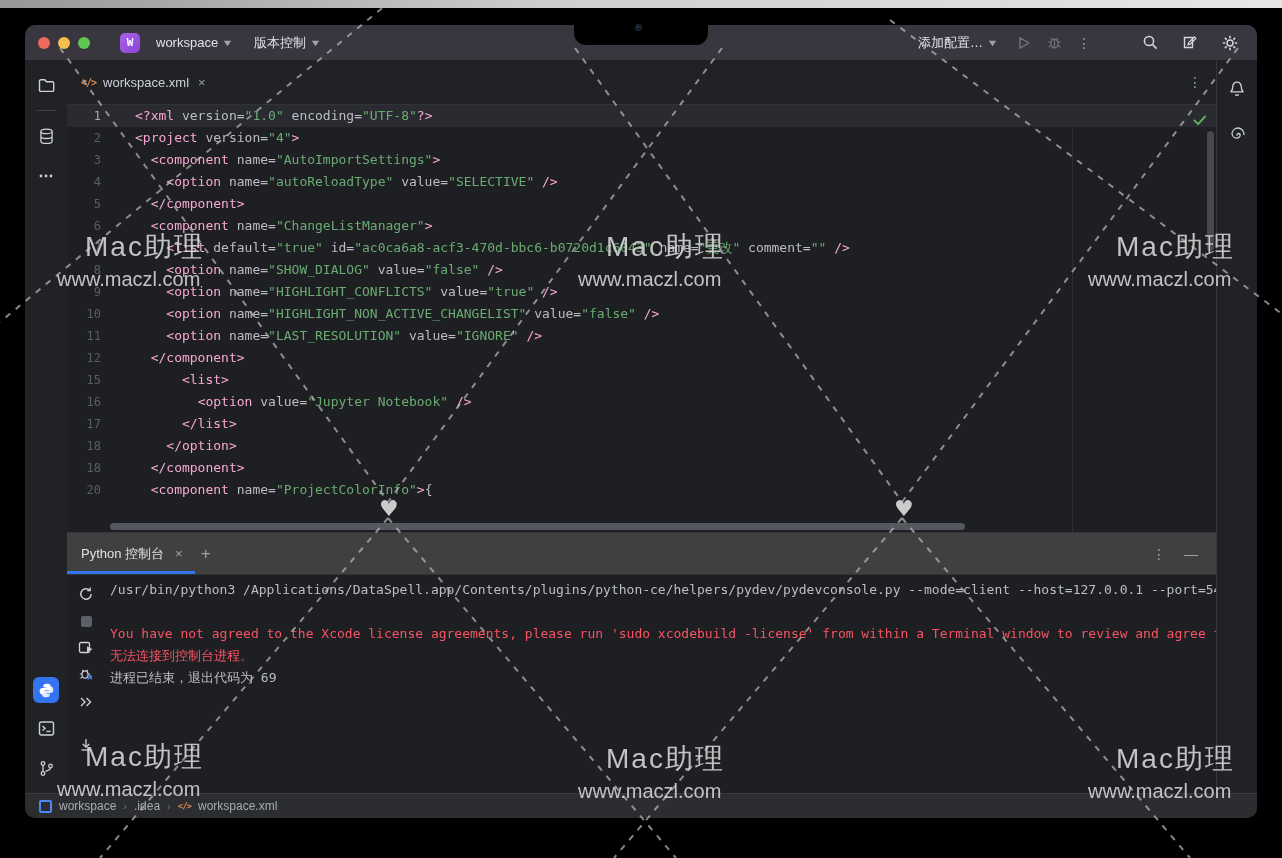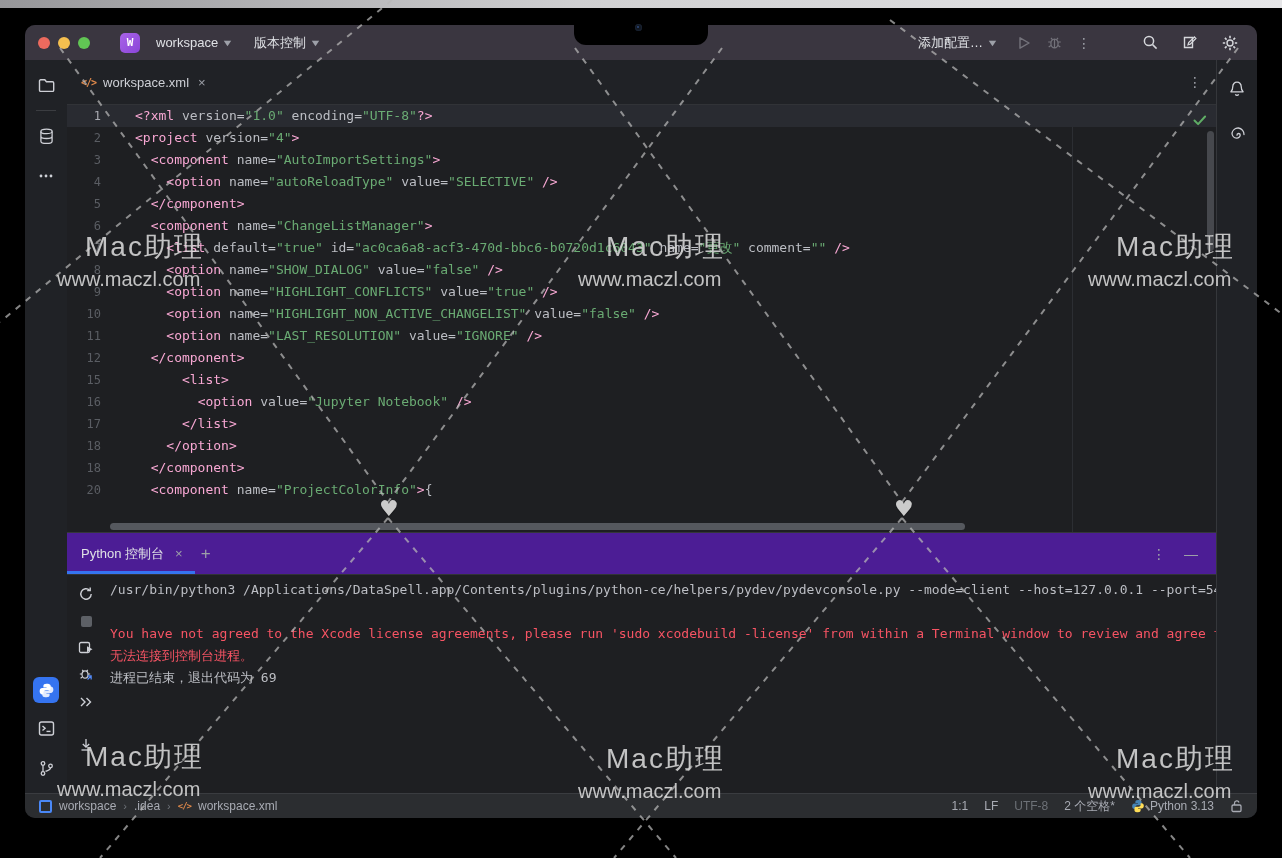--- a/index.html
+++ b/index.html
@@ -54,21 +54,21 @@
   .ln{width:34px;flex:none;text-align:right;padding-right:9px;color:#5a5d63;font-size:12px;}
   .crow.act .ln{color:#a9abb2;}
   .ctext{margin-left:25px;color:#bcbec4;}
   .ctext i{font-style:normal;}
   i.t{color:#f9a8d4;} i.s{color:#6aab73;}
   .okcheck{position:absolute;right:6px;top:5px;width:20px;height:20px;}
   .vsb{position:absolute;right:2px;top:26px;width:7px;height:120px;border-radius:4px;background:#46484d;}
   .hsb{position:absolute;left:43px;bottom:2px;width:855px;height:7px;border-radius:4px;background:#55585e;}
   
   .console{height:261px;flex:none;display:flex;flex-direction:column;border-top:1px solid #35373b;box-sizing:border-box;background:#1e1f22;}
-  .con-head{height:42px;flex:none;background:#4c1d95;display:flex;align-items:center;border-bottom:1px solid #313337;box-sizing:border-box;}
+  .con-head{height:42px;flex:none;background:#404040;display:flex;align-items:center;border-bottom:1px solid #313337;box-sizing:border-box;}
   .con-tab{position:relative;height:100%;display:flex;align-items:center;gap:9px;padding:0 12px 0 14px;color:#dfe1e5;font-size:13px;}
   .con-tab .under{position:absolute;left:0;right:0;bottom:0;height:3px;background:#3574f0;}
   .con-plus{color:#9da0a8;font-size:17px;margin-left:6px;}
   .con-head-right{margin-left:auto;display:flex;align-items:center;gap:18px;margin-right:18px;color:#9da0a8;}
   .con-body{flex:1;position:relative;overflow:hidden;}
   .con-gutter{position:absolute;left:0;top:0;width:38px;display:flex;flex-direction:column;align-items:center;padding-top:10px;gap:9px;}
   .gut-ic{width:18px;height:18px;display:flex;align-items:center;justify-content:center;}
   .con-lines{margin-left:43px;padding-top:4px;font-family:"DejaVu Sans Mono","Liberation Mono",monospace;
       font-size:13px;line-height:22px;white-space:pre;overflow:hidden;}
   .con-row{height:22px;}
@@ -321,39 +321,20 @@
   <div class="statusbar">
     <div class="bc">
       <span class="projico"></span>
       <span>workspace</span>
       <span class="sep">›</span>
       <span>.idea</span>
       <span class="sep">›</span>
       <span class="minixml">&lt;/&gt;</span>
       <span>workspace.xml</span>
     </div>
-    <div class="sb-right">
-      <span class="sb-item">1:1</span>
-      <span class="sb-item">LF</span>
-      <span class="sb-item sb-dim">UTF-8</span>
-      <span class="sb-item">2 个空格*</span>
-      <span class="sb-item">
-        <svg width="14" height="14" viewBox="0 0 24 24">
-            <path d="M11.9 1.5c-3 0-4.4 1.3-4.4 3.3v2.1h4.6v.9H5.7c-2.1 0-3.7 1.6-3.7 4.5s1.6 4.6 3.7 4.6h1.8v-2.8c0-2 1.6-3.4 3.6-3.4h4.3c1.7 0 2.7-1.1 2.7-2.8V4.8c0-2-1.9-3.3-4.1-3.3z" fill="#4584b6"></path>
-            <path d="M12.1 22.5c3 0 4.4-1.3 4.4-3.3v-2.1h-4.6v-.9h6.4c2.1 0 3.7-1.6 3.7-4.5s-1.6-4.6-3.7-4.6h-1.8v2.8c0 2-1.6 3.4-3.6 3.4H8.6c-1.7 0-2.7 1.1-2.7 2.8v3.1c0 2 1.9 3.3 4.1 3.3z" fill="#ffde57"></path>
-          </svg>
-        <span>Python 3.13</span>
-      </span>
-      <span>
-        <svg width="13" height="14" viewBox="0 0 13 14">
-            <rect x="2" y="6" width="9" height="6.5" rx="1.2" fill="none" stroke="#a8abb3" stroke-width="1.3"></rect>
-            <path d="M4.5 6V4.2a2.3 2.3 0 0 1 4.5-.7" fill="none" stroke="#a8abb3" stroke-width="1.3"></path>
-          </svg>
-      </span>
-    </div>
   </div>
 </div>
 
 <svg class="wm-lines" width="1282" height="858">
   <g stroke="#b8b8b8" stroke-width="2" stroke-dasharray="6 7" opacity="0.72" fill="none">
     <line x1="60" y1="48" x2="388" y2="502"></line>
     <line x1="722" y1="48" x2="388" y2="502"></line>
     <line x1="575" y1="48" x2="902" y2="502"></line>
     <line x1="1238" y1="48" x2="902" y2="502"></line>
     <line x1="388" y1="518" x2="100" y2="858"></line>

